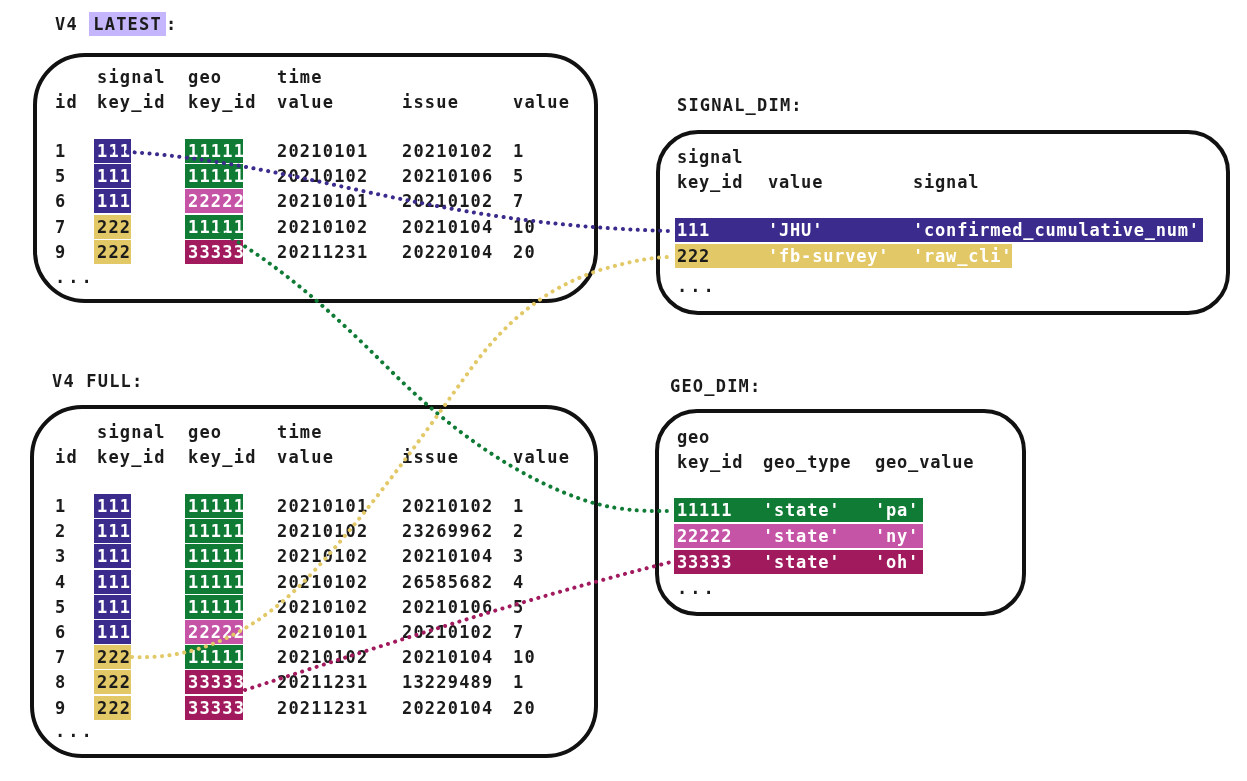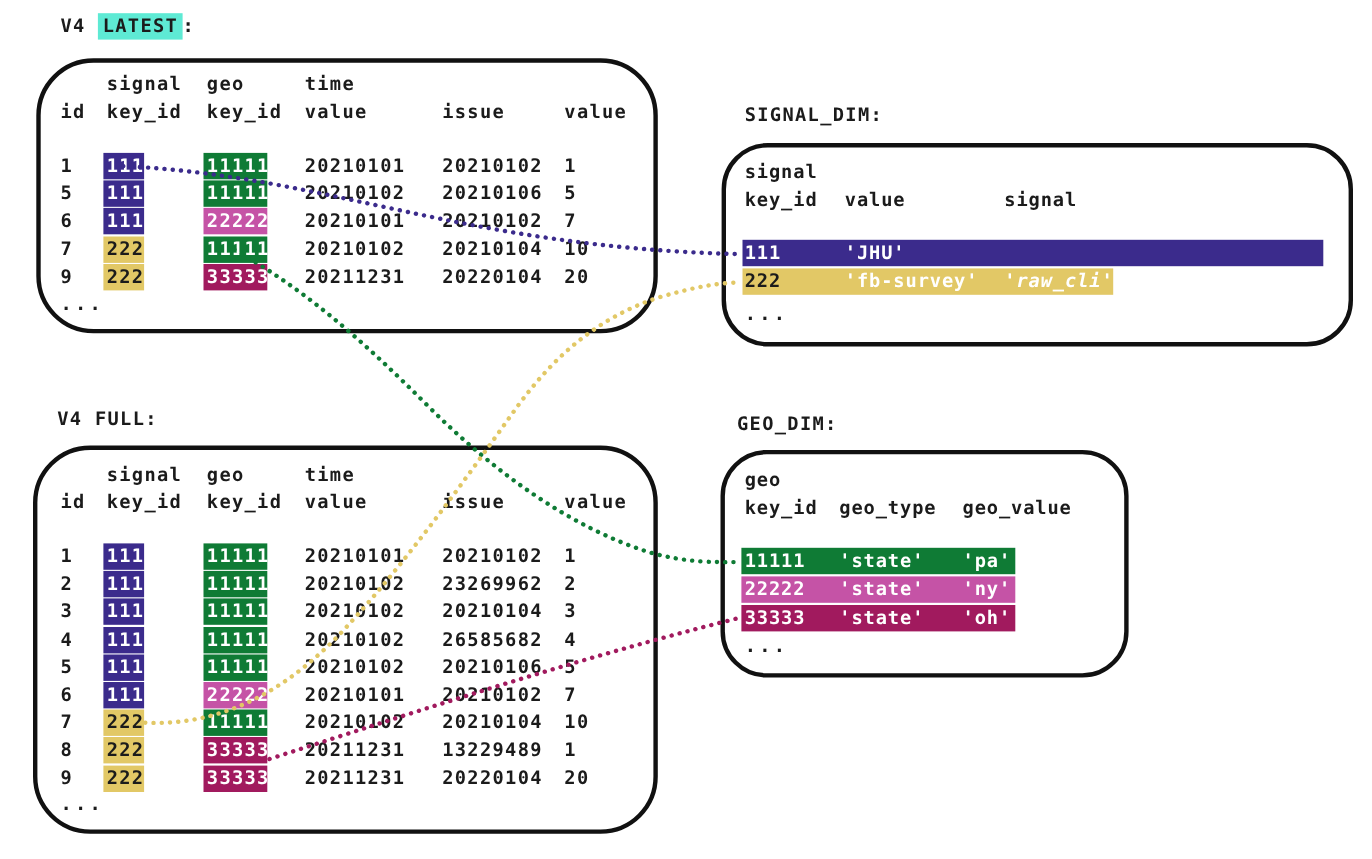--- a/index.html
+++ b/index.html
@@ -25,21 +25,21 @@
   .dimtxt-dark{color:#1b1b1b;}
   .ds{letter-spacing:0.8px;}
   svg.wires{position:absolute;left:0;top:0;pointer-events:none;z-index:30;}
   .ellip{letter-spacing:3px;}
 </style>
 </head>
 <body>
 
 <div class="canvas">
 
-  <div class="title" style="left:55px;top:12px;"><span>V4 </span><span class="hl" id="hl-latest" style="background: #5eead4;">LATEST</span><span>:</span></div>
+  <div class="title" style="left:55px;top:12px;"><span>V4 </span><span class="hl" id="hl-latest" style="background: #c4b5fd;">LATEST</span><span>:</span></div>
 
   <div class="title" style="left:52px;top:369px;"><span>V4 FULL:</span></div>
 
   <div class="title" style="left:677px;top:93px;"><span>SIGNAL_DIM:</span></div>
 
   <div class="title" style="left:670px;top:374px;"><span>GEO_DIM:</span></div>
 
   <div class="box big" style="left:33px;top:53px;width:557px;height:242px;"></div>
   <div class="box big" style="left:30px;top:405px;width:560px;height:345px;"></div>
   <div class="box dim" style="left:656px;top:130px;width:566px;height:177px;"></div>
@@ -178,25 +178,26 @@
         <div class="abs" style="left: 513px; top: 0px;">20</div>
       </div>
       <div class="abs ellip" style="left:55px;top:719px;">...</div>
       <div class="abs ds" style="left:677px;top:145px;">signal</div>
       <div class="abs ds" style="left:677px;top:170px;">key_id</div>
       <div class="abs ds" style="left:768px;top:170px;">value</div>
       <div class="abs ds" style="left:913px;top:170px;">signal</div>
       <div class="band ds" style="left:675px;top:218px;width:528px;background:#3b2b8c;">
         <span class="dimtxt-light" style="left: 2px;">111</span>
         <span class="dimtxt-light" style="left: 93px;">'JHU'</span>
+        <span class="dimtxt-light" style="left: 238px;">'confirmed_cumulative_num'</span>
       </div>
       <div class="band ds" style="left:675px;top:244px;width:337px;background:#e2c866;">
         <span class="dimtxt-dark" style="left: 2px;">222</span>
         <span class="dimtxt-light" style="left: 93px;">'fb-survey'</span>
-        <span class="dimtxt-light" style="left: 238px; font-style: italic;">'raw_cli'</span>
+        <span class="dimtxt-light" style="left: 238px;">'raw_cli'</span>
       </div>
       <div class="abs ellip" style="left:677px;top:274px;">...</div>
       <div class="abs ds" style="left:677px;top:425px;">geo</div>
       <div class="abs ds" style="left:677px;top:450px;">key_id</div>
       <div class="abs ds" style="left:763px;top:450px;">geo_type</div>
       <div class="abs ds" style="left:875px;top:450px;">geo_value</div>
       <div class="band ds" style="left:674px;top:498px;width:249px;background:#0f7b35;">
         <span class="dimtxt-light" style="left: 3px;">11111</span>
         <span class="dimtxt-light" style="left: 89px;">'state'</span>
         <span class="dimtxt-light" style="left: 201px;">'pa'</span>

